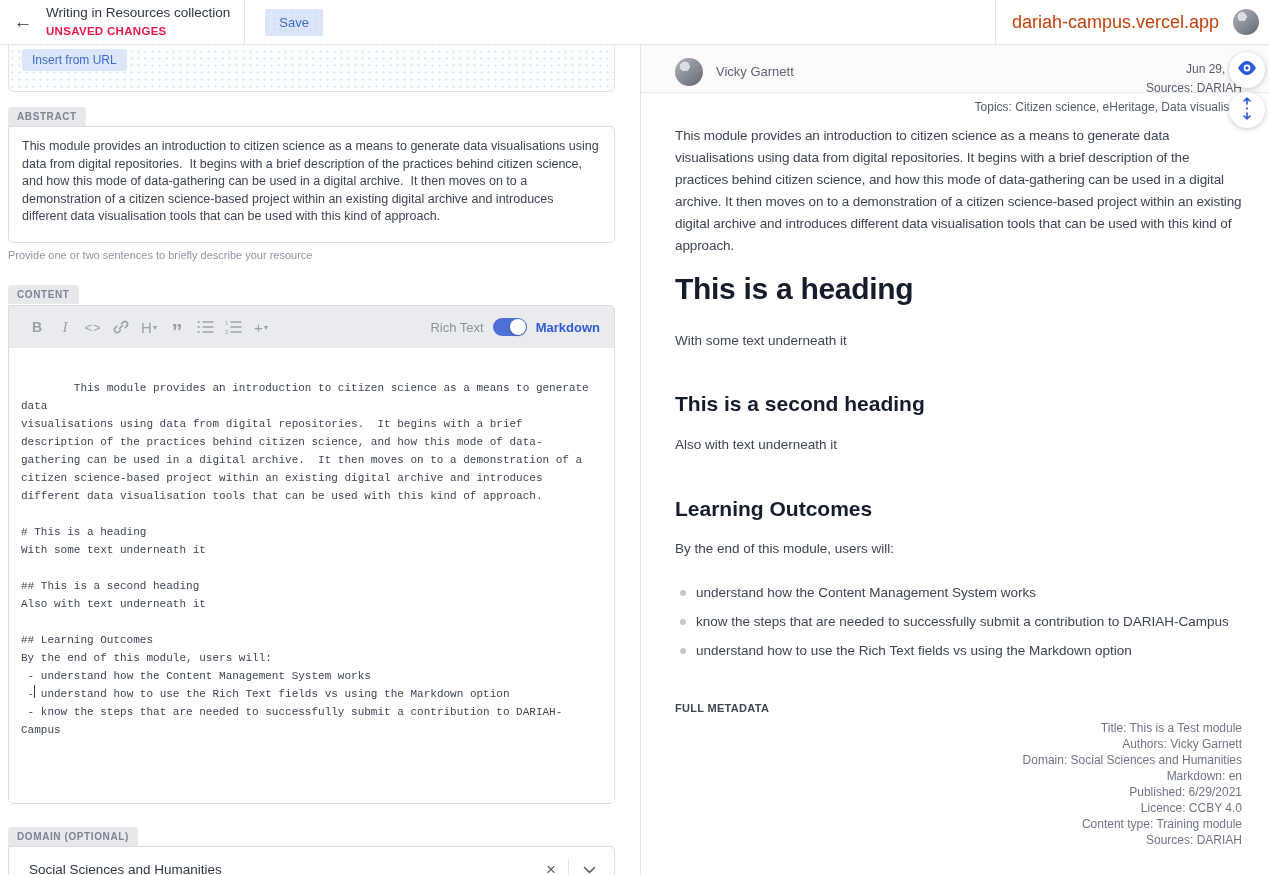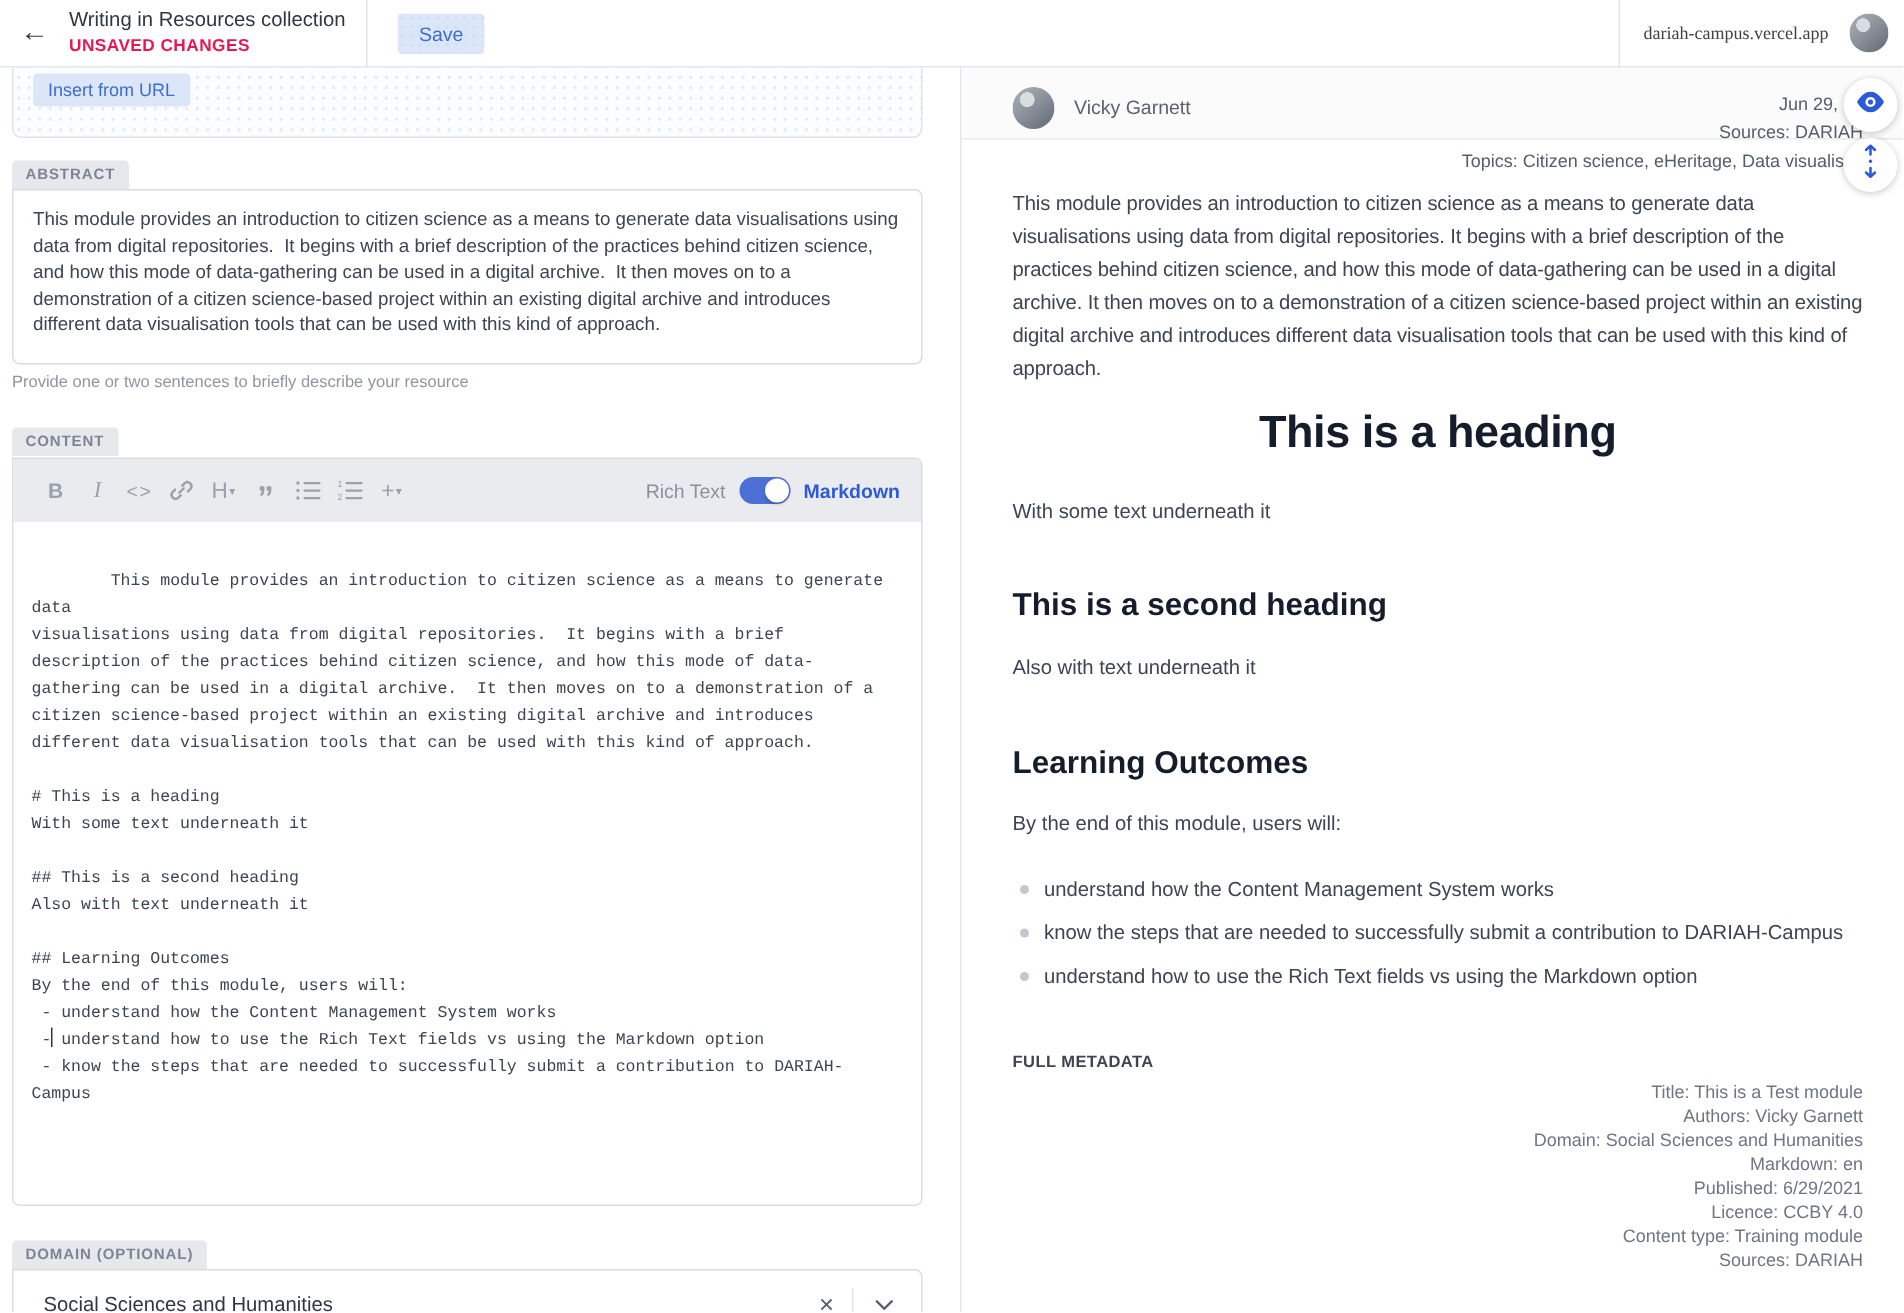--- a/index.html
+++ b/index.html
@@ -14,21 +14,21 @@
               font-size:19px; color:#2f3744; cursor:pointer; }
   .title-block { display:flex; flex-direction:column; justify-content:center; line-height:1.25; }
   .doc-title { font-size:13.5px; color:#2f3744; }
   .doc-status { font-size:11.5px; font-weight:700; color:#e8174f; letter-spacing:.3px; margin-top:2px; }
   .v-div { width:1px; height:45px; background:#e4e6ea; }
   .v-div.left-div { margin-left:14px; }
   .save-btn { margin-left:20px; background:#dbe7f8; color:#3f6bc9; font-size:13px; font-weight:500;
               border:none; border-radius:3px; padding:6px 14px; cursor:pointer;
               background-image:radial-gradient(#cfdff5 1px, transparent 1.2px); background-size:6px 6px; }
   .topbar-spacer { flex:1; }
-  .site-domain { font-size:12px; color:#404040; margin:0 14px 0 16px;font-family:Liberation Serif, serif; }
+  .site-domain { font-size:18px; color:#c2410c; margin:0 14px 0 16px; }
   .avatar { border-radius:50%; background:
       radial-gradient(circle at 35% 30%, #d9dce0 0 18%, transparent 19%),
       linear-gradient(140deg,#aeb3ba 0%,#868c95 55%,#60666f 100%); }
   .avatar.small { width:26px; height:26px; margin-right:10px; flex:none; }
 
   
   .left-panel { position:absolute; top:45px; left:0; width:640px; height:830px;
                 background:#fff; overflow:hidden; padding:0 25px 12px 8px; }
   .dropzone { margin-top:-26px; height:73px; border:1px solid #dfe2e7; border-radius:6px;
               background-color:#fcfdfe;
@@ -81,21 +81,21 @@
   .meta-right { position:absolute; top:15px; right:27px; text-align:right; line-height:19px; z-index:2; }
   .meta-line { font-size:12px; color:#555d6b; white-space:nowrap; }
   .float-btn { position:absolute; right:4px; width:36px; height:36px; border-radius:50%; background:#fff;
                box-shadow:0 1px 5px rgba(0,0,0,.22); display:flex; align-items:center; justify-content:center;
                cursor:pointer; z-index:5; }
   .float-btn.eye { top:7px; }
   .float-btn.sync { top:47px; }
 
   .preview-body { padding:0 27px 0 34px; }
   .pv-para { margin-top:32px; font-size:13.5px; line-height:22px; color:#3d4553; letter-spacing:-.1px; }
-  .pv-h1 { margin-top:14px; font-size:30px; line-height:36px; font-weight:700; color:#151c2c; letter-spacing:-.3px;text-align:center; }
+  .pv-h1 { margin-top:14px; font-size:30px; line-height:36px; font-weight:700; color:#151c2c; letter-spacing:-.3px; }
   .pv-sub { margin-top:24px; font-size:13.5px; line-height:20px; color:#3d4553; }
   .pv-h2 { margin-top:40px; font-size:21px; line-height:26px; font-weight:700; color:#151c2c; }
   .pv-sub2 { margin-top:18px; font-size:13.5px; line-height:20px; color:#3d4553; }
   .pv-h2.outcomes { margin-top:41px; }
   .pv-intro { margin-top:17px; font-size:13.5px; line-height:20px; color:#3d4553; }
   .pv-list { margin-top:24px; list-style:none; padding-left:21px; }
   .pv-list li { position:relative; font-size:13.5px; line-height:20px; color:#3d4553; margin-bottom:9px; }
   .pv-list li::before { content:""; position:absolute; left:-16px; top:7px; width:6px; height:6px;
                         border-radius:50%; background:#c3c8cf; }
   .metadata { margin-top:41px; }

